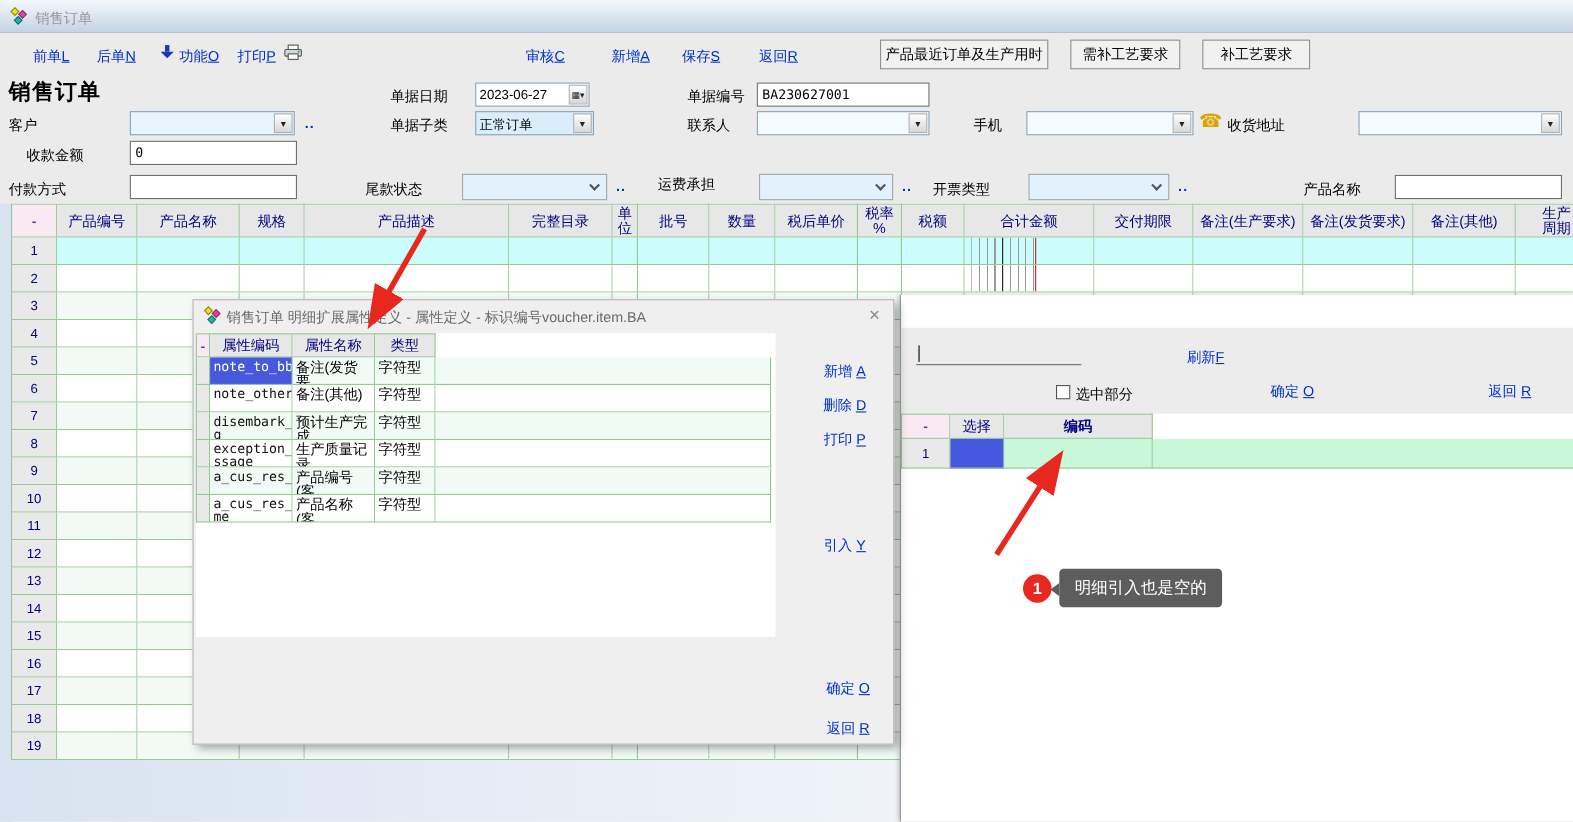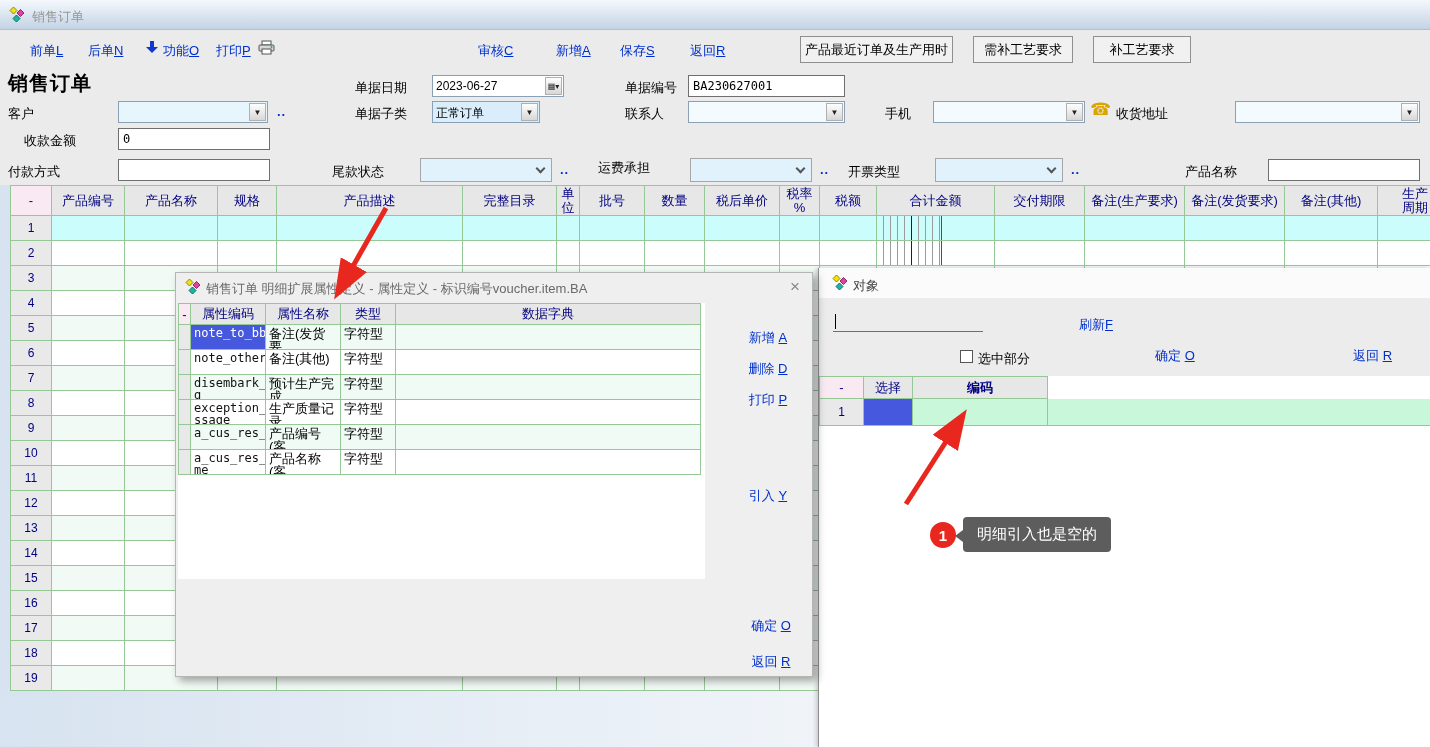--- a/index.html
+++ b/index.html
@@ -112,21 +112,21 @@
   <a class="lnk abs" style="left:690px;top:42px"><span>返回</span><u>R</u></a>
   <button class="tb-btn" style="left:800px;top:36px;width:153px">产品最近订单及生产用时</button>
   <button class="tb-btn" style="left:973px;top:36px;width:100px">需补工艺要求</button>
   <button class="tb-btn" style="left:1093px;top:36px;width:98px">补工艺要求</button>
 </div>
 
 <div>
   <div class="abs serif-title" style="left:8px;top:70px">销售订单</div>
 
   <span class="lbl" style="left:355px;top:79px">单据日期</span>
-  <div class="combo" style="left:432px;top:75px;width:132px">
+  <div class="combo" style="left:432px;top:75px;width:104px">
       <span class="cv">2023-06-27</span>
       <span class="cb">▦▾</span>
     </div>
   <span class="lbl" style="left:625px;top:79px">单据编号</span>
   <input class="inp" style="left: 688px; top: 75px; width: 157px;" value="BA230627001">
 
   <span class="lbl" style="left:8px;top:105px">客户</span>
   <div class="combo blue" style="left:118px;top:101px;width:150px">
       <span class="cv"></span>
       <span class="cb">▼</span>
@@ -605,21 +605,20 @@
       </svg>
   </span>
   <span class="dtitle">销售订单 明细扩展属性定义 - 属性定义 - 标识编号voucher.item.BA</span>
   <span class="dclose">×</span>
   <div id="dlg-table">
     <div class="d-h" id="dlg-head">
         <div class="d-hc pink" style="width: 13px;">-</div>
         <div class="d-hc" style="width: 75px;">属性编码</div>
         <div class="d-hc" style="width: 75px;">属性名称</div>
         <div class="d-hc" style="width: 55px;">类型</div>
-        <div class="d-hc" style="width: 305px;">数据字典</div>
       </div>
     <div id="dlg-body">
         <div class="d-r tint">
           <div class="d-c rn2" style="width: 13px;"></div>
           <div class="d-c codecell sel" style="width: 75px;">
             <div>note_to_bb</div>
             <div></div>
           </div>
           <div class="d-c" style="width: 75px;">
             <div>备注(发货要</div>
@@ -694,30 +693,20 @@
   </div>
   <a class="lnk abs" style="left:560px;top:56px;width:64px;text-align:center"><span>新增</span> <u>A</u></a>
   <a class="lnk abs" style="left:560px;top:87px;width:64px;text-align:center"><span>删除</span> <u>D</u></a>
   <a class="lnk abs" style="left:560px;top:118px;width:64px;text-align:center"><span>打印</span> <u>P</u></a>
   <a class="lnk abs" style="left:560px;top:214px;width:64px;text-align:center"><span>引入</span> <u>Y</u></a>
   <a class="lnk abs" style="left:563px;top:344px;width:64px;text-align:center"><span>确定</span> <u>O</u></a>
   <a class="lnk abs" style="left:563px;top:380px;width:64px;text-align:center"><span>返回</span> <u>R</u></a>
 </div>
 
 <div class="abs" id="panel">
-  <div class="ptop">
-    <span class="appicon" style="left:12px;top:6px">
-      <svg width="18" height="17">
-          <path d="M5.5 1 L9 4.5 L5.5 8 L2 4.5 Z" fill="#f5e400" stroke="#8d8420"></path>
-          <path d="M12.5 3.5 L16 7 L12.5 10.5 L9 7 Z" style="fill:#e041a2" stroke="#8d2a66"></path>
-          <path d="M8.5 9 L12 12.5 L8.5 16 L5 12.5 Z" fill="#1fb3a3" stroke="#0f6e63"></path>
-        </svg>
-    </span>
-    <span class="abs" style="left:34px;top:9px;color:#444">对象</span>
-  </div>
   <div class="pctrl">
     <input class="uline" value="" style="">
     <span class="caret"></span>
     <a class="lnk abs" style="left:260px;top:18px"><span>刷新</span><u>F</u></a>
     <span class="cbx" style="left:141px;top:52px"></span>
     <span class="lbl" style="left:159px;top:52px">选中部分</span>
     <a class="lnk abs" style="left:336px;top:49px"><span>确定</span> <u>O</u></a>
     <a class="lnk abs" style="left:534px;top:49px"><span>返回</span> <u>R</u></a>
   </div>
   <div class="abs" style="left:0;top:108px;width:612px">

